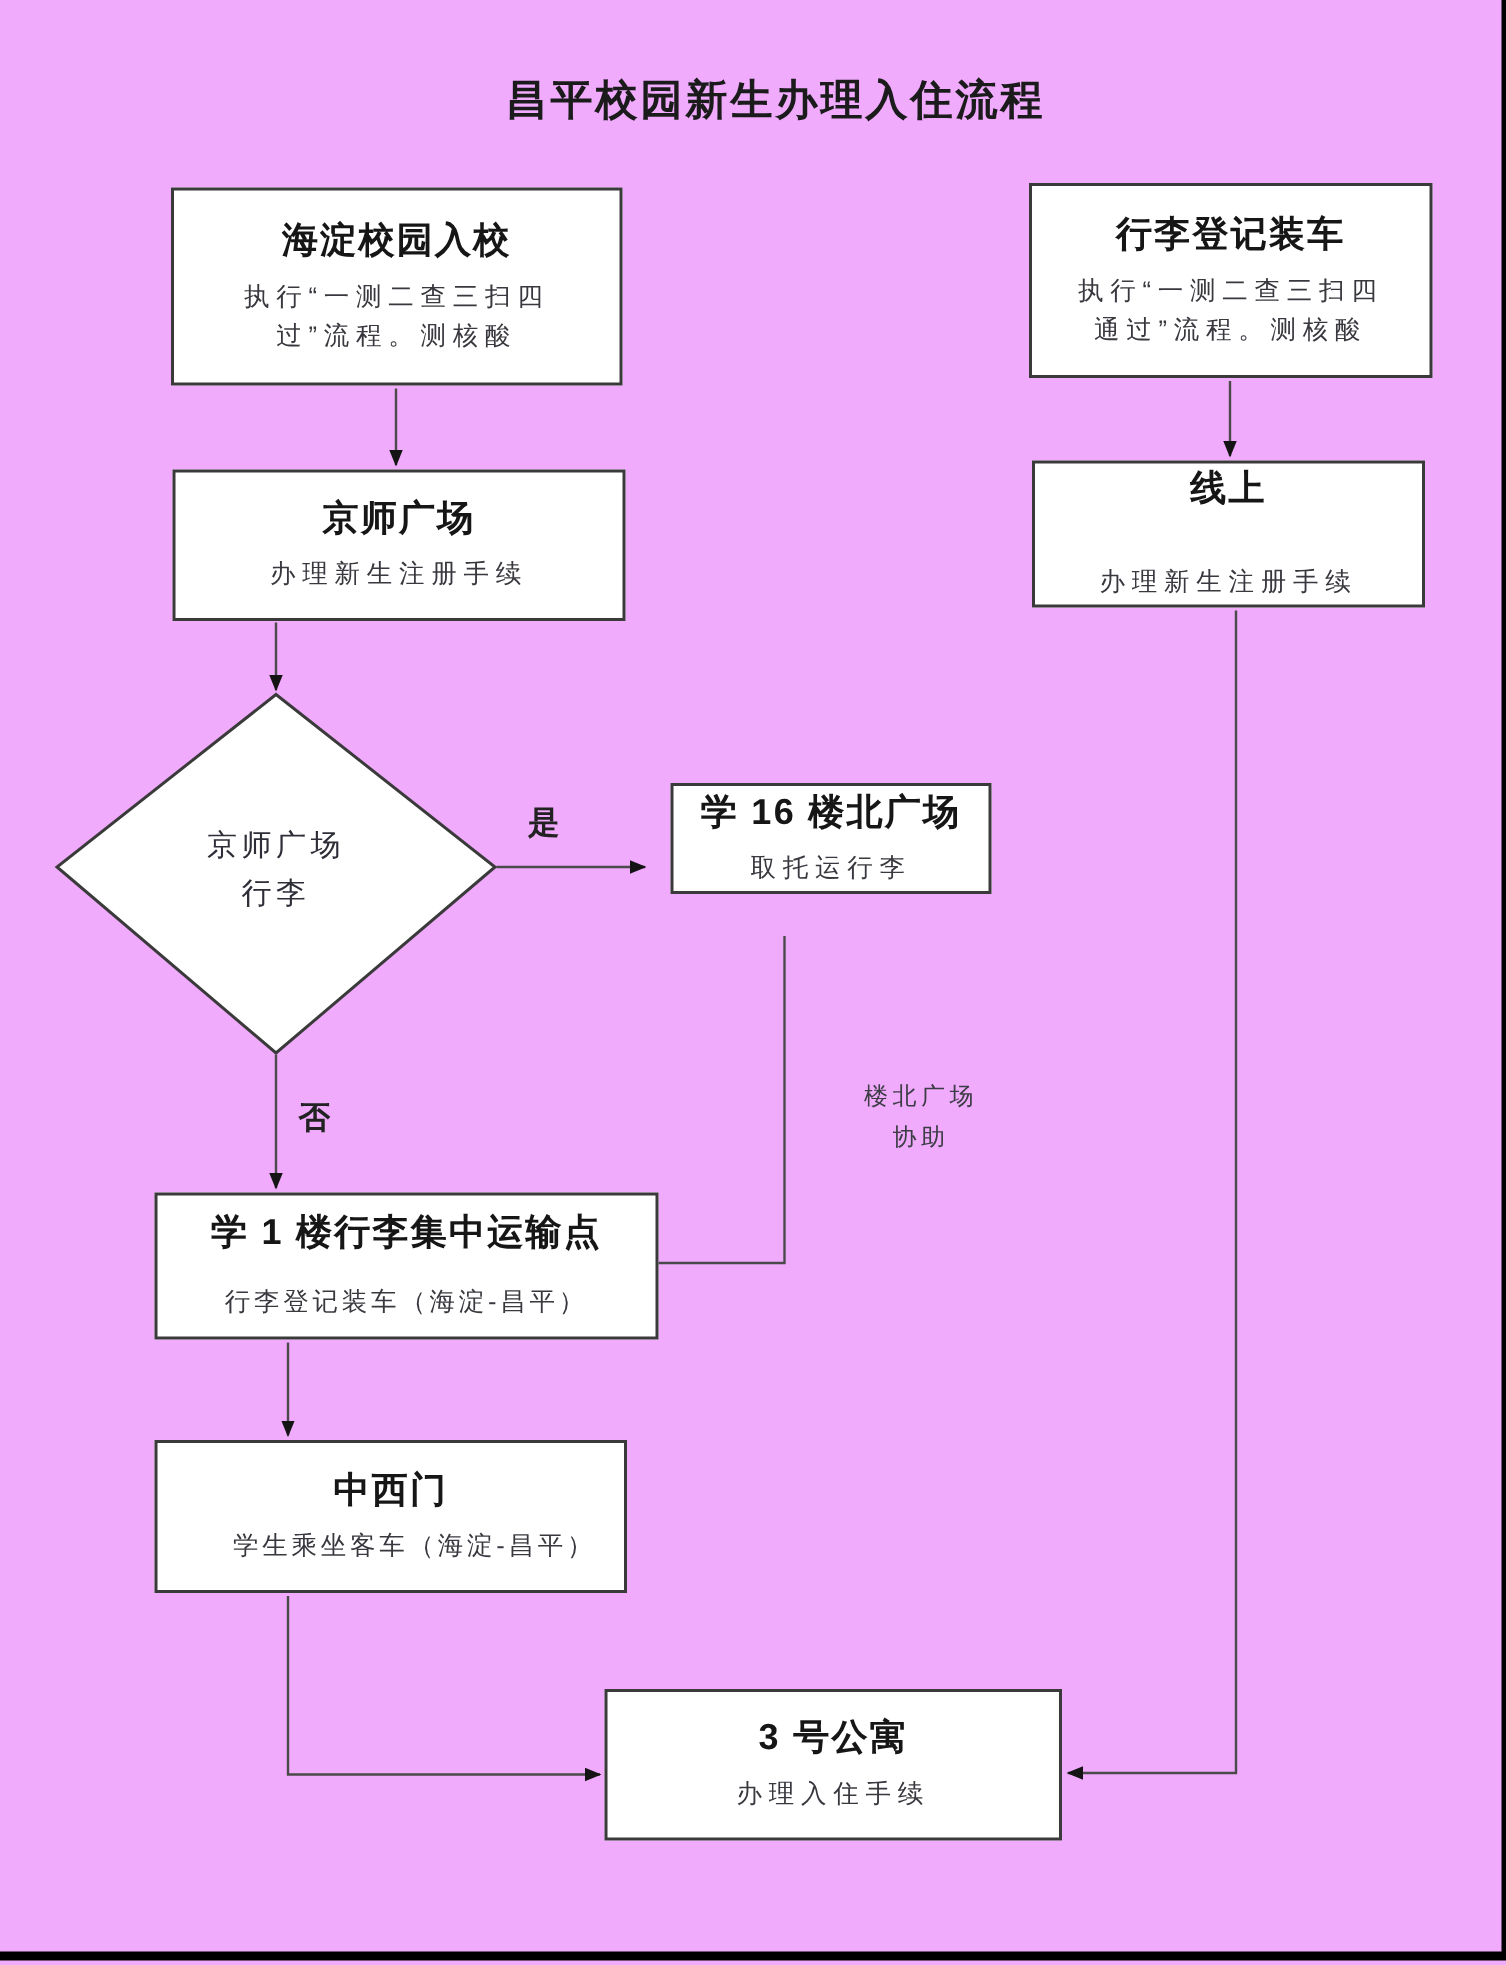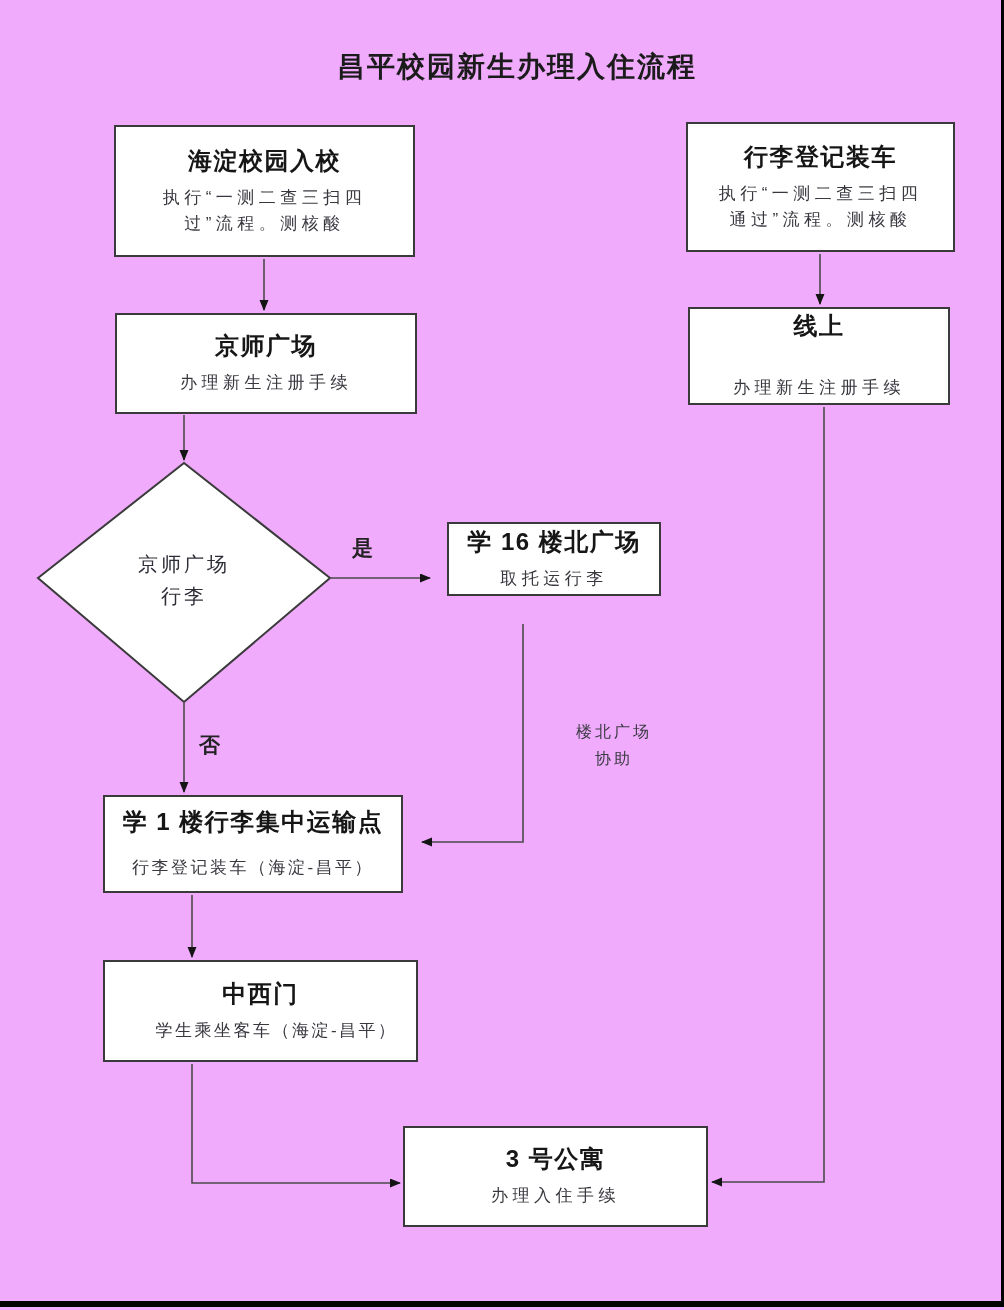--- a/index.html
+++ b/index.html
@@ -150,21 +150,21 @@
   </div>
 
   <div class="diamond-label">京师广场
 行李</div>
 
   <div class="node" style="left:433px; top:522px; width:214px; height:74px;margin-left:14px;">
     <div class="node-title">学 16 楼北广场</div>
     <div class="node-subtitle">取托运行李</div>
   </div>
 
-  <div class="node" style="left:103px; top:795px; width:300px; height:98px;gap:18px;">
+  <div class="node" style="left:103px; top:795px; width:336px; height:98px;gap:18px;">
     <div class="node-title">学 1 楼行李集中运输点</div>
     <div class="node-subtitle" style="letter-spacing:2.5px;">行李登记装车（海淀-昌平）</div>
   </div>
 
   <div class="node" style="left:103px; top:960px; width:315px; height:102px;">
     <div class="node-title">中西门</div>
     <div class="node-subtitle" style="letter-spacing:2.5px;margin-left:32px;">学生乘坐客车（海淀-昌平）</div>
   </div>
 
   <div class="node" style="left:403px; top:1126px; width:305px; height:101px;">

